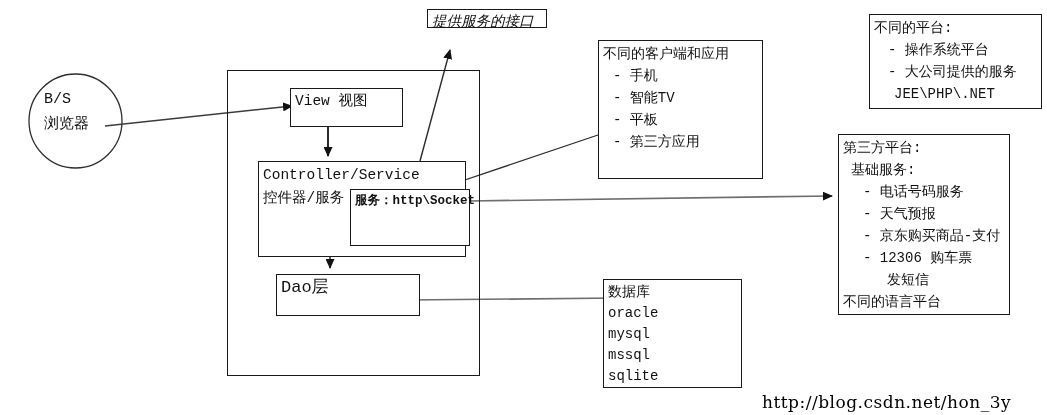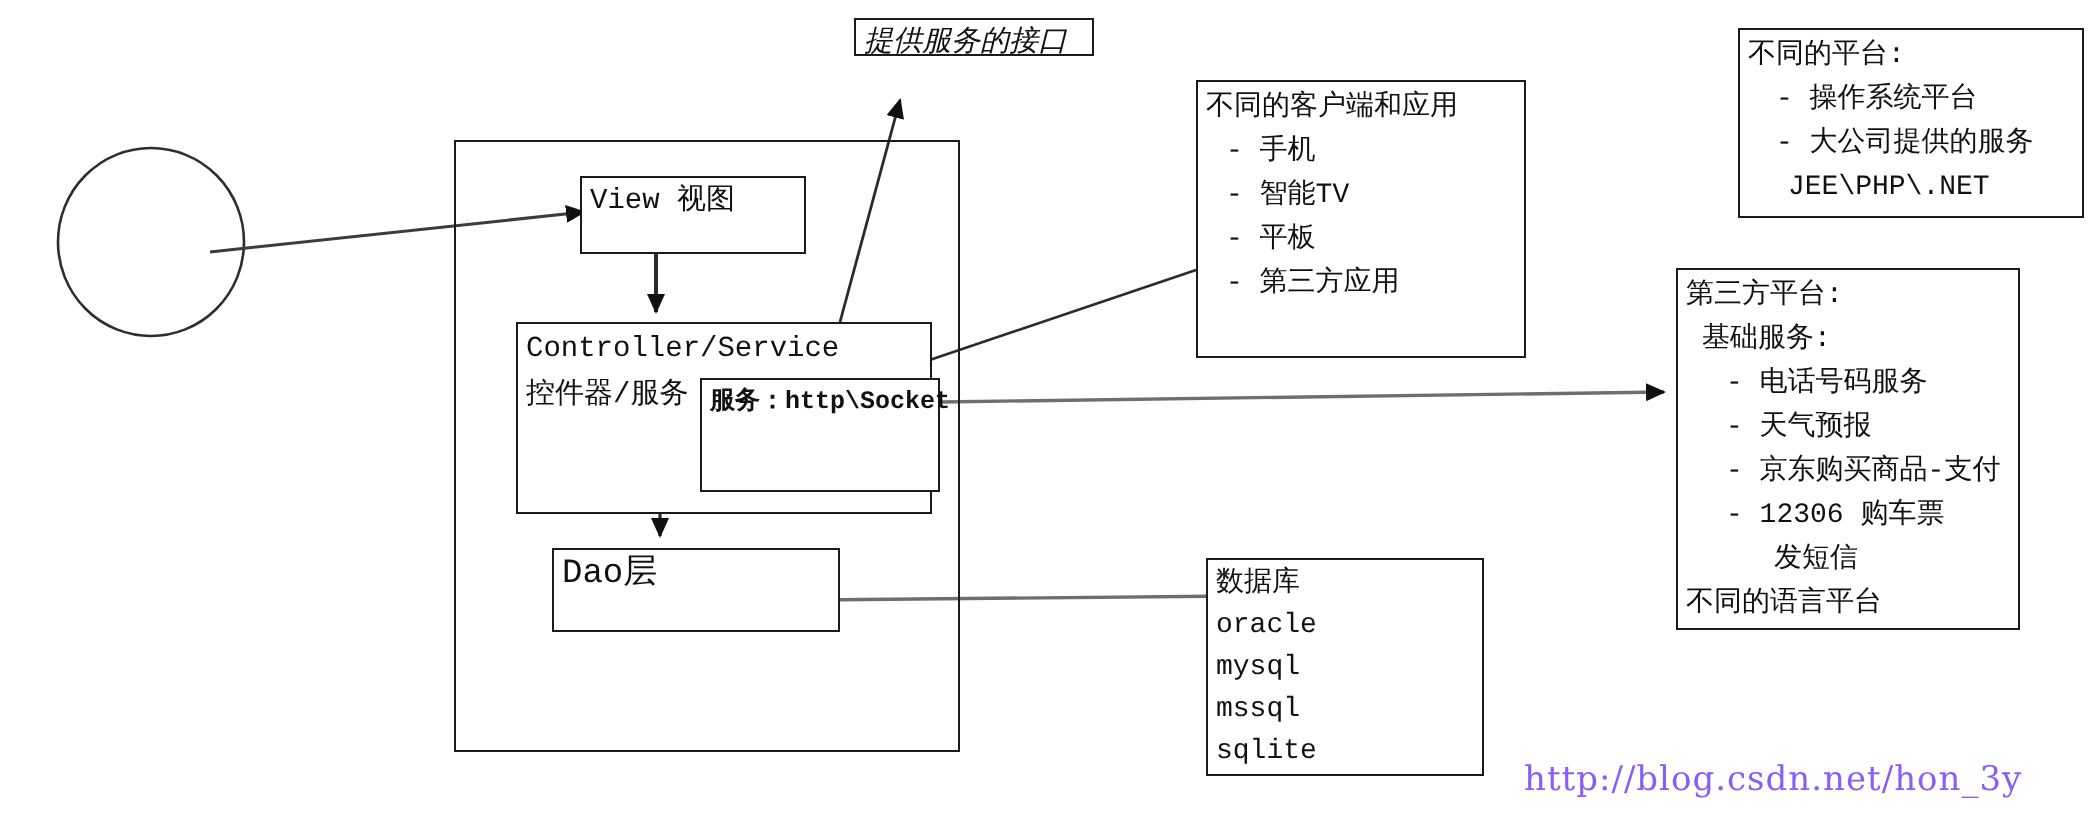--- a/index.html
+++ b/index.html
@@ -48,24 +48,24 @@
   .ellipse-label {
     position: absolute;
     left: 44px;
     top: 87px;
     font-size: 15px;
     line-height: 25px;
   }
   .watermark {
     position: absolute;
     left: 762px;
-    top: 380px;
+    top: 392px;
     font-size: 17px;
     letter-spacing: 0.5px;
-    color: #8b5cf6;
+    color: #000000;
     font-family: "DejaVu Serif", "Liberation Serif", serif;
   }
 </style>
 </head>
 <body>
 
 <div class="canvas">
 
   <svg class="connectors" viewBox="0 0 1047 415">
     <defs>
@@ -84,20 +84,24 @@
 
     <line x1="420" y1="161" x2="450" y2="50" stroke="#2b2b2b" stroke-width="1.4" marker-end="url(#ah)"></line>
 
     <line x1="598" y1="135" x2="453" y2="184" stroke="#2b2b2b" stroke-width="1.3" marker-end="url(#ah)"></line>
 
     <line x1="470" y1="201" x2="832" y2="196" stroke="#6e6e6e" stroke-width="1.7" marker-end="url(#ah)"></line>
 
     <line x1="407" y1="300" x2="618" y2="298" stroke="#6e6e6e" stroke-width="1.7" marker-end="url(#ah)"></line>
   </svg>
 
+  <div class="ellipse-label">
+    <div class="line">B/S</div>
+    <div class="line">浏览器</div>
+  </div>
 
   <div class="box interface-box" style="left:427px; top:9px; width:120px; height:19px; font-size:14.5px;font-style:italic;">
     <span>提供服务的接口</span>
   </div>
 
   <div class="box outer-box" style="left:227px; top:70px; width:253px; height:306px;"></div>
 
   <div class="box view-box" style="left:290px; top:88px; width:113px; height:39px; font-size:14.5px;">
     <span>View 视图</span>
   </div>

